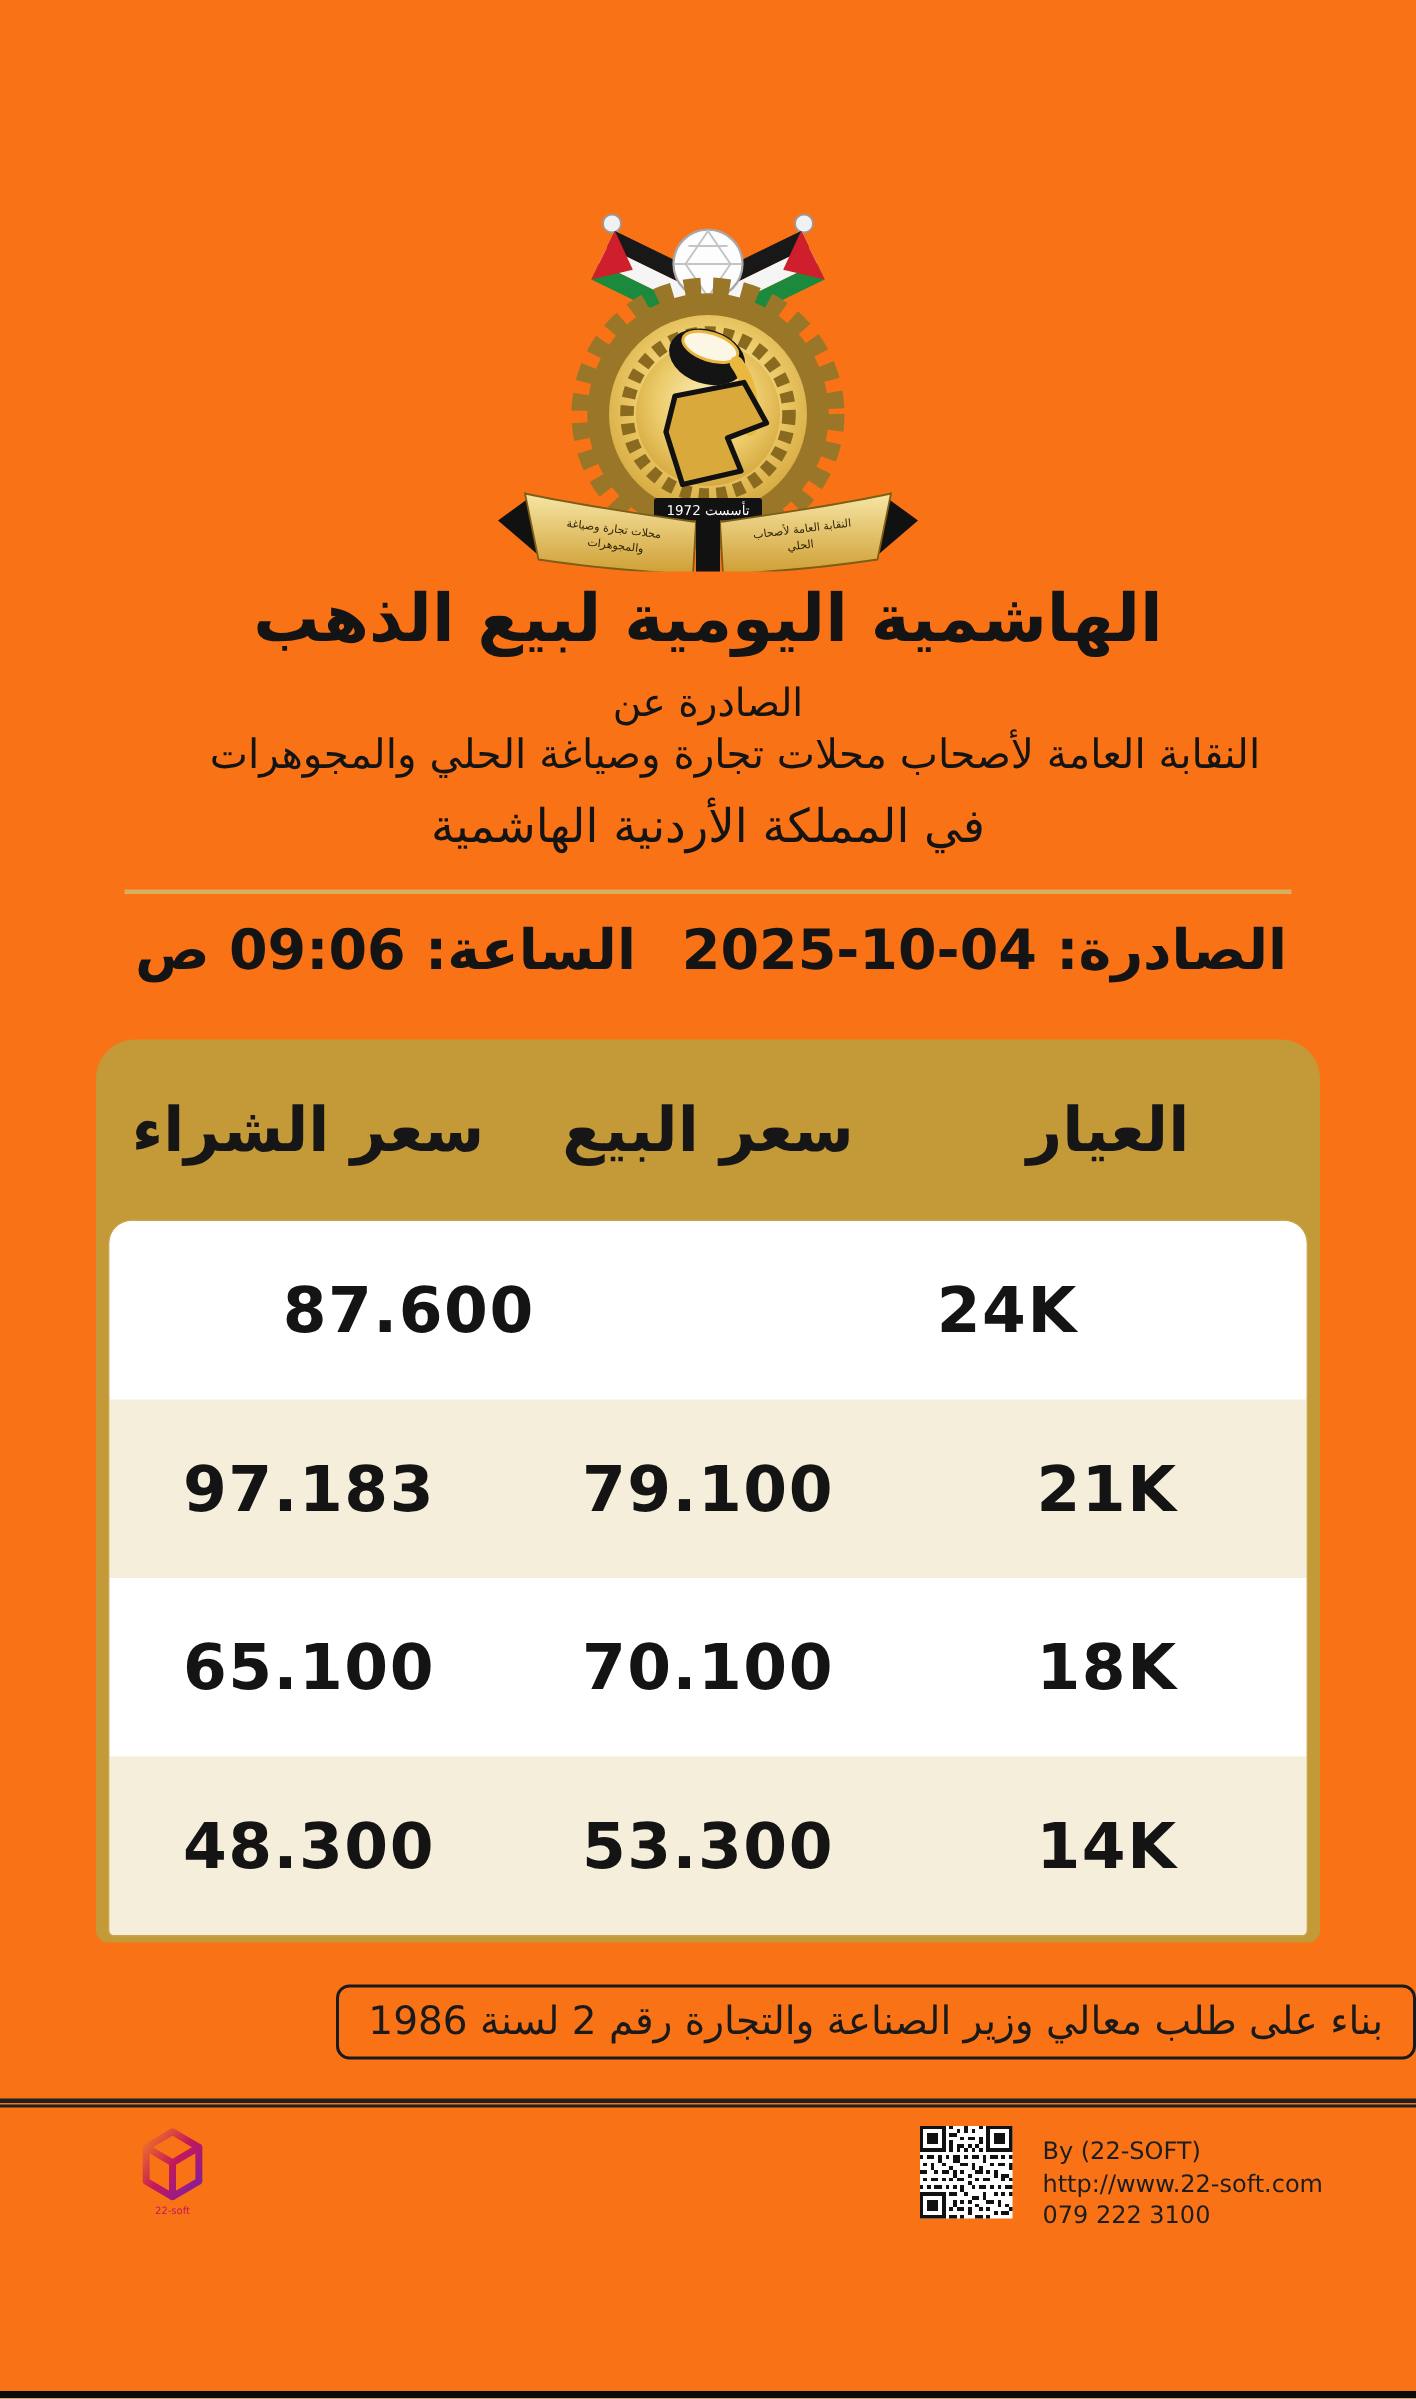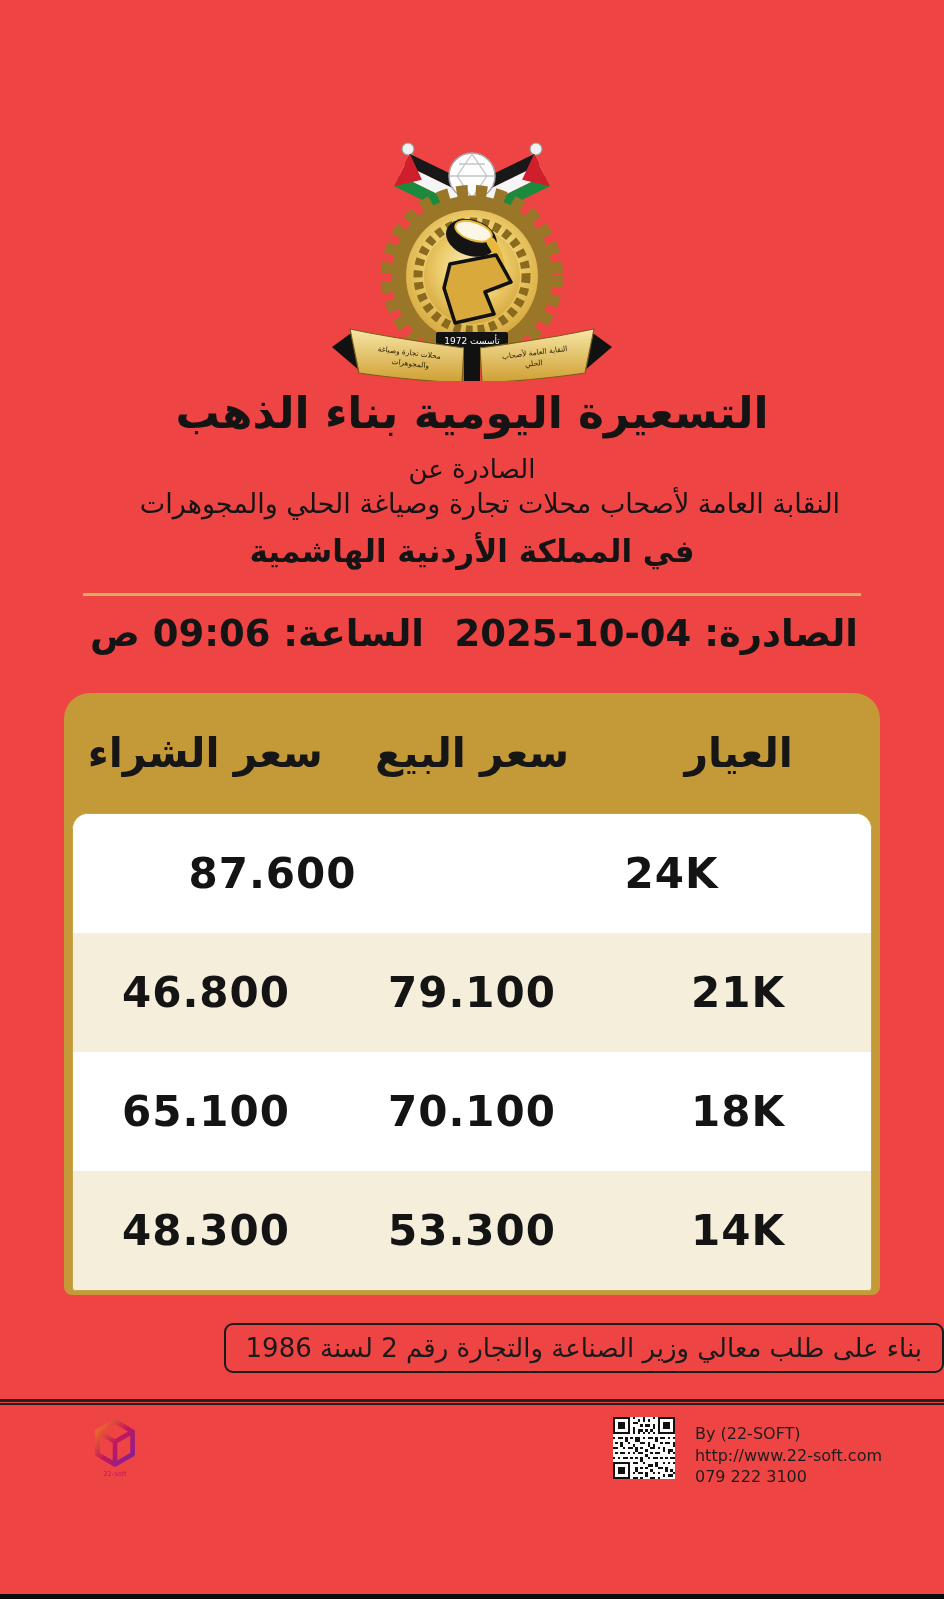--- a/index.html
+++ b/index.html
@@ -1,31 +1,31 @@
 <!DOCTYPE html>
 <html lang="ar"><head>
 <meta charset="utf-8">
 <style>
   * { margin:0; padding:0; box-sizing:border-box; }
   html,body { background:#e9e9e9; }
   .page {
-    width:944px; height:1599px; margin:0 auto; background:#ef4444;
+    width:944px; height:1599px; margin:0 auto; background:#f97316;
     position:relative; overflow:hidden;
     font-family:"DejaVu Sans", sans-serif; color:#141414;
   }
   
   .crest { width:300px; height:245px; margin:136px auto 0; display:block; }
   
   .title {
     text-align:center; font-size:44px; font-weight:bold; letter-spacing:0;
     margin-top:6px; direction:rtl;
   }
   .issued-by { text-align:center; font-size:26px; margin-top:16px; direction:rtl; }
   .org-line  { text-align:center; font-size:27px; margin-top:4px; direction:rtl;padding-left:36px; }
-  .country-line { text-align:center; font-size:31px; margin-top:14px; direction:rtl; font-weight:700; }
+  .country-line { text-align:center; font-size:31px; margin-top:14px; direction:rtl; font-weight:400; }
   .gold-rule { width:778px; margin:24px auto 0; border:0; border-top:3px solid #d9ae5e; }
   
   .datetime-row {
     direction:rtl; display:flex; justify-content:space-between;
     padding:0 86px 0 90px; margin-top:16px;
     font-size:37px; font-weight:bold;
   }
   .dt-group { white-space:nowrap; }
   
   .gold-table {
@@ -134,21 +134,21 @@
       <path d="M158,212 C200,206 240,200 272,193 L263,237 C230,242 196,245 160,247 Z" fill="url(#ribG)" stroke="#7d5e16" stroke-width="1.2"></path>
       <path d="M142,212 C100,206 60,200 28,193 L37,237 C70,242 104,245 140,247 Z" fill="url(#ribG)" stroke="#7d5e16" stroke-width="1.2"></path>
       <rect x="142" y="209" width="16" height="39" fill="#111111"></rect>
       <text x="213" y="219" font-size="7.4" fill="#2e2405" text-anchor="middle" transform="rotate(-7 213 219)">النقابة العامة لأصحاب</text>
       <text x="212" y="230" font-size="7.4" fill="#2e2405" text-anchor="middle" transform="rotate(-7 212 230)">الحلي</text>
       <text x="87" y="219" font-size="7.4" fill="#2e2405" text-anchor="middle" transform="rotate(7 87 219)">محلات تجارة وصياغة</text>
       <text x="88" y="230" font-size="7.4" fill="#2e2405" text-anchor="middle" transform="rotate(7 88 230)">والمجوهرات</text>
     </g>
   </svg>
 
-  <div class="title">التسعيرة اليومية بناء الذهب</div>
+  <div class="title">الهاشمية اليومية لبيع الذهب</div>
   <div class="issued-by">الصادرة عن</div>
   <div class="org-line">النقابة العامة لأصحاب محلات تجارة وصياغة الحلي  والمجوهرات</div>
   <div class="country-line">في المملكة الأردنية الهاشمية</div>
 
   <hr class="gold-rule">
 
   <div class="datetime-row">
     <div class="dt-group">
       <span>الصادرة:</span>
       <span>04-10-2025</span>
@@ -166,21 +166,21 @@
       <div class="cell">سعر الشراء</div>
     </div>
     <div class="rows-wrap">
       <div class="t-row">
         <div class="cell">24K</div>
         <div class="cell">87.600</div>
       </div>
       <div class="t-row alt">
         <div class="cell">21K</div>
         <div class="cell">79.100</div>
-        <div class="cell">46.800</div>
+        <div class="cell">97.183</div>
       </div>
       <div class="t-row">
         <div class="cell">18K</div>
         <div class="cell">70.100</div>
         <div class="cell">65.100</div>
       </div>
       <div class="t-row alt">
         <div class="cell">14K</div>
         <div class="cell">53.300</div>
         <div class="cell">48.300</div>

